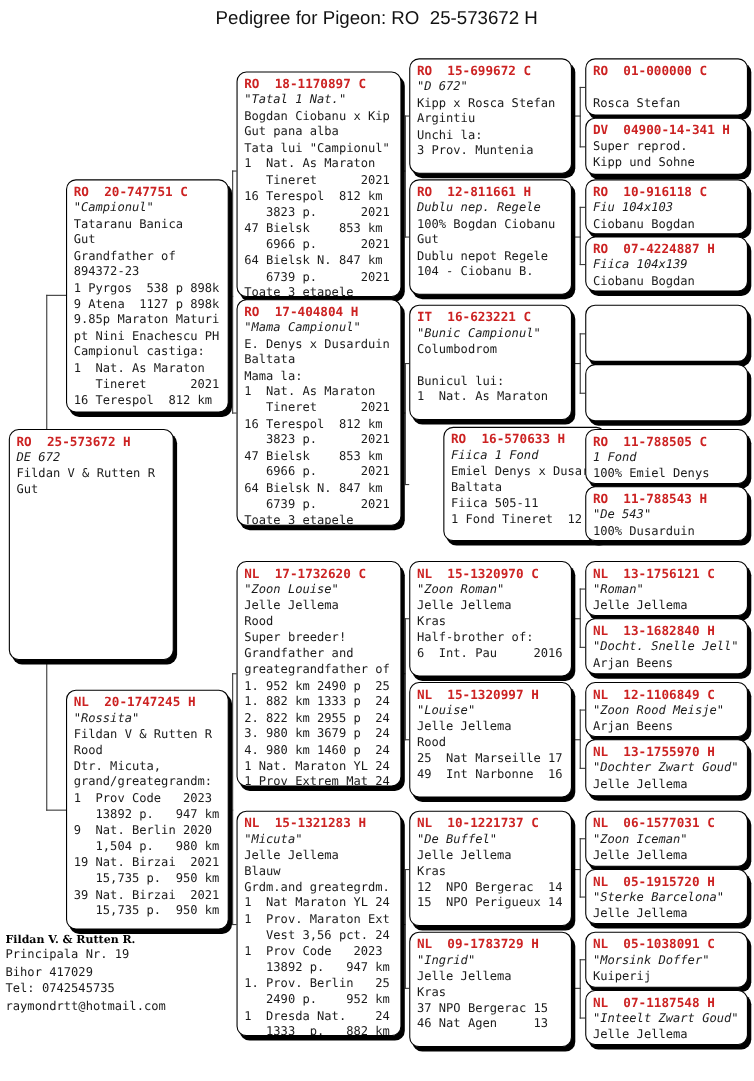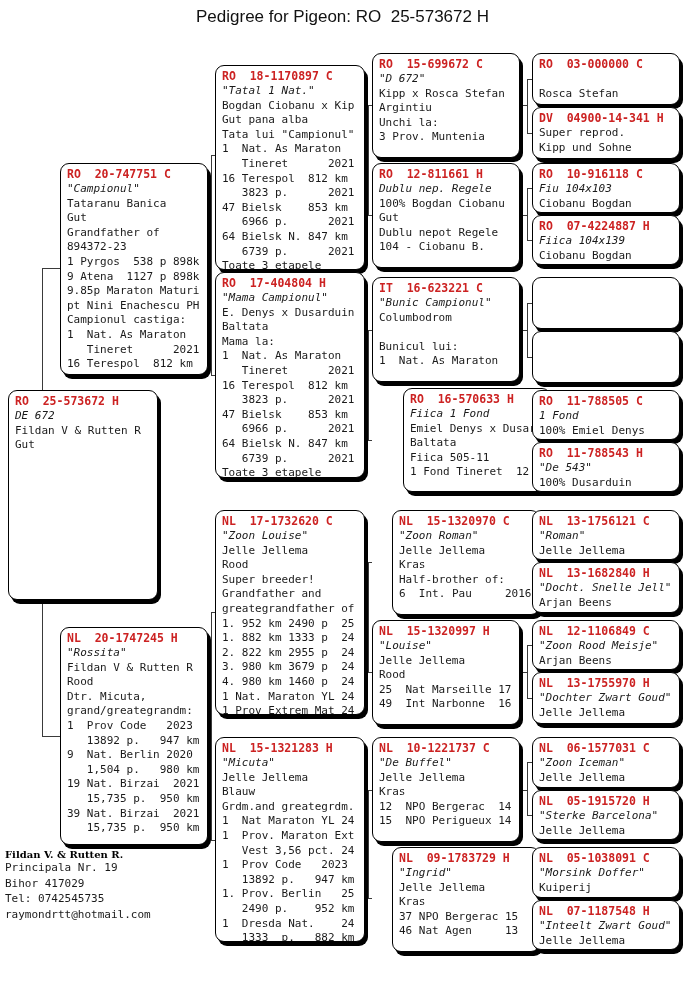--- a/index.html
+++ b/index.html
@@ -214,21 +214,21 @@
       <div class="pline">1  Nat. As Maraton</div>
     </div>
     <div class="pbox" style="left: 372px; top: 388px; width: 148px; height: 104px; margin-left: 31px;">
       <div class="pcode">RO  16-570633 H</div>
       <div class="pline it">Fiica 1 Fond</div>
       <div class="pline">Emiel Denys x Dusard</div>
       <div class="pline">Baltata</div>
       <div class="pline">Fiica 505-11</div>
       <div class="pline">1 Fond Tineret  12</div>
     </div>
-    <div class="pbox" style="left: 372px; top: 510px; width: 148px; height: 105px; margin-left: 20px;">
+    <div class="pbox" style="left: 372px; top: 510px; width: 148px; height: 105px;">
       <div class="pcode">NL  15-1320970 C</div>
       <div class="pline it">"Zoon Roman"</div>
       <div class="pline">Jelle Jellema</div>
       <div class="pline">Kras</div>
       <div class="pline">Half-brother of:</div>
       <div class="pline">6  Int. Pau     2016</div>
     </div>
     <div class="pbox" style="left: 372px; top: 620px; width: 148px; height: 105px;">
       <div class="pcode">NL  15-1320997 H</div>
       <div class="pline it">"Louise"</div>
@@ -238,30 +238,30 @@
       <div class="pline">49  Int Narbonne  16</div>
     </div>
     <div class="pbox" style="left: 372px; top: 737px; width: 148px; height: 105px;">
       <div class="pcode">NL  10-1221737 C</div>
       <div class="pline it">"De Buffel"</div>
       <div class="pline">Jelle Jellema</div>
       <div class="pline">Kras</div>
       <div class="pline">12  NPO Bergerac  14</div>
       <div class="pline">15  NPO Perigueux 14</div>
     </div>
-    <div class="pbox" style="left: 372px; top: 847px; width: 148px; height: 105px; margin-left: 20px;">
+    <div class="pbox" style="left: 372px; top: 847px; width: 148px; height: 105px;">
       <div class="pcode">NL  09-1783729 H</div>
       <div class="pline it">"Ingrid"</div>
       <div class="pline">Jelle Jellema</div>
       <div class="pline">Kras</div>
       <div class="pline">37 NPO Bergerac 15</div>
       <div class="pline">46 Nat Agen     13</div>
     </div>
     <div class="pbox" style="left: 532px; top: 53px; width: 148px; height: 52px;">
-      <div class="pcode">RO  03-000000 C</div>
+      <div class="pcode">RO  01-000000 C</div>
       <div class="pline"></div>
       <div class="pline">Rosca Stefan</div>
     </div>
     <div class="pbox" style="left: 532px; top: 107px; width: 148px; height: 52px;">
       <div class="pcode">DV  04900-14-341 H</div>
       <div class="pline">Super reprod.</div>
       <div class="pline">Kipp und Sohne</div>
     </div>
     <div class="pbox" style="left: 532px; top: 163px; width: 148px; height: 50px;">
       <div class="pcode">RO  10-916118 C</div>

